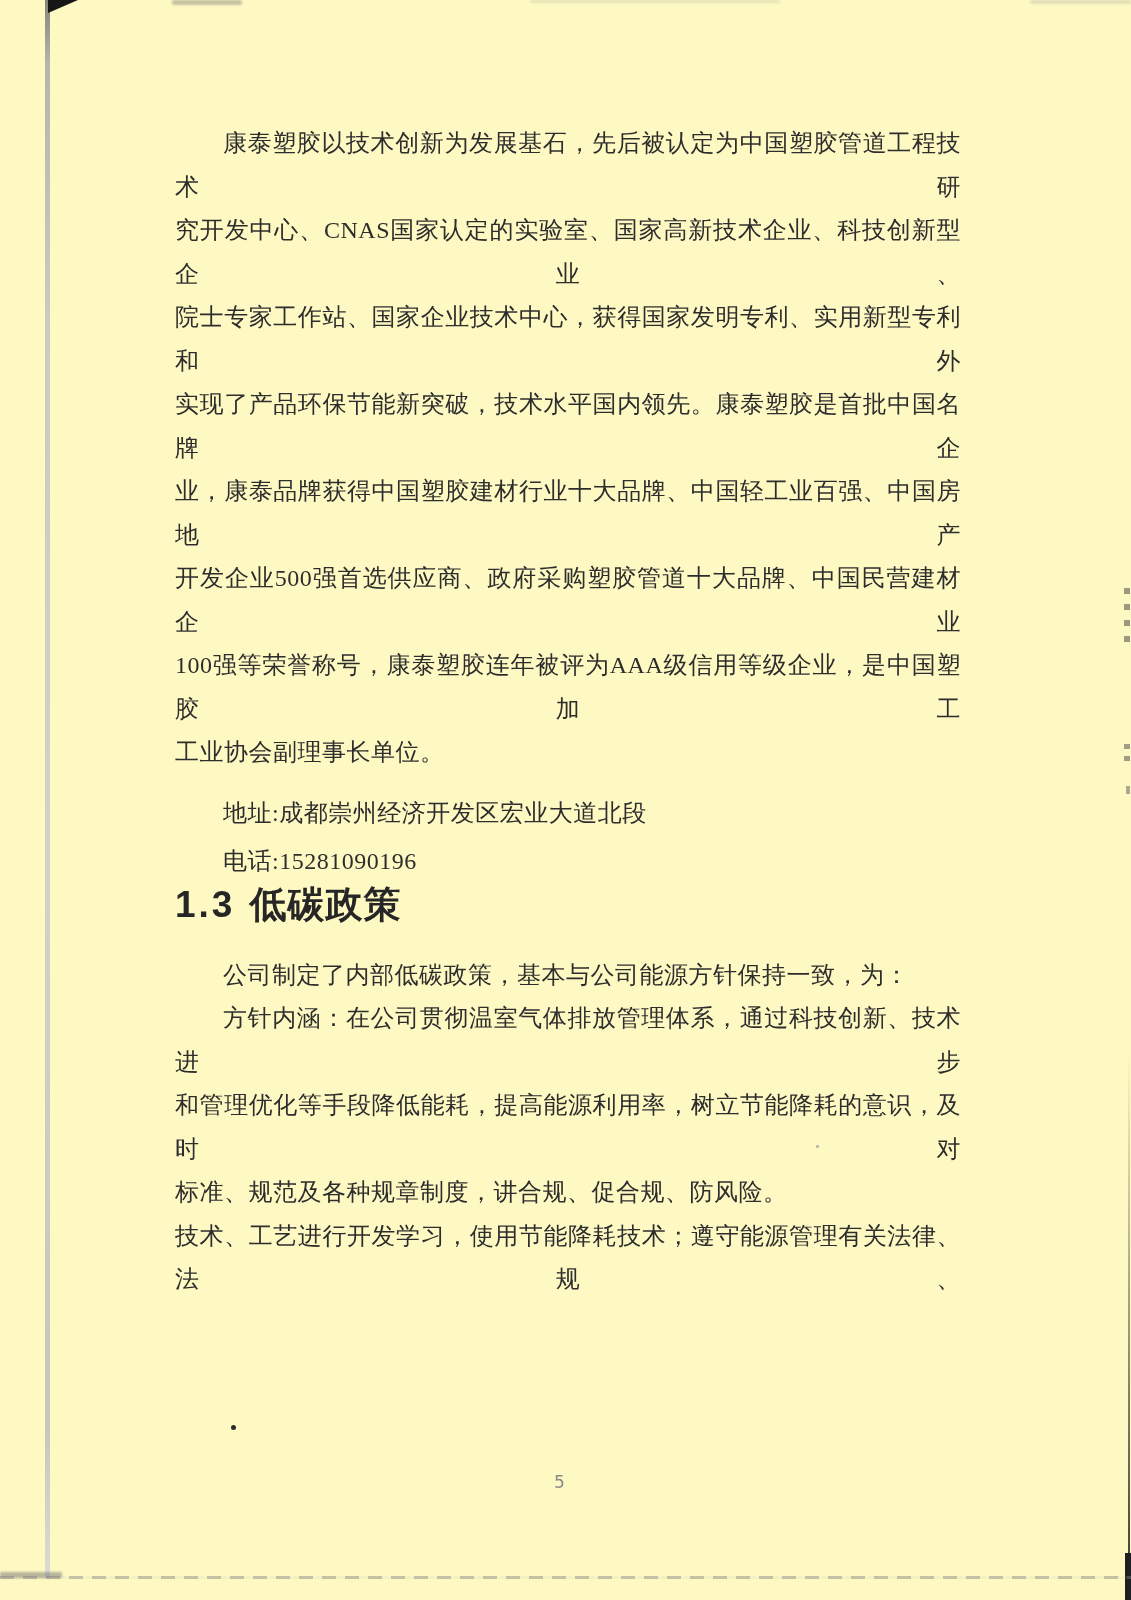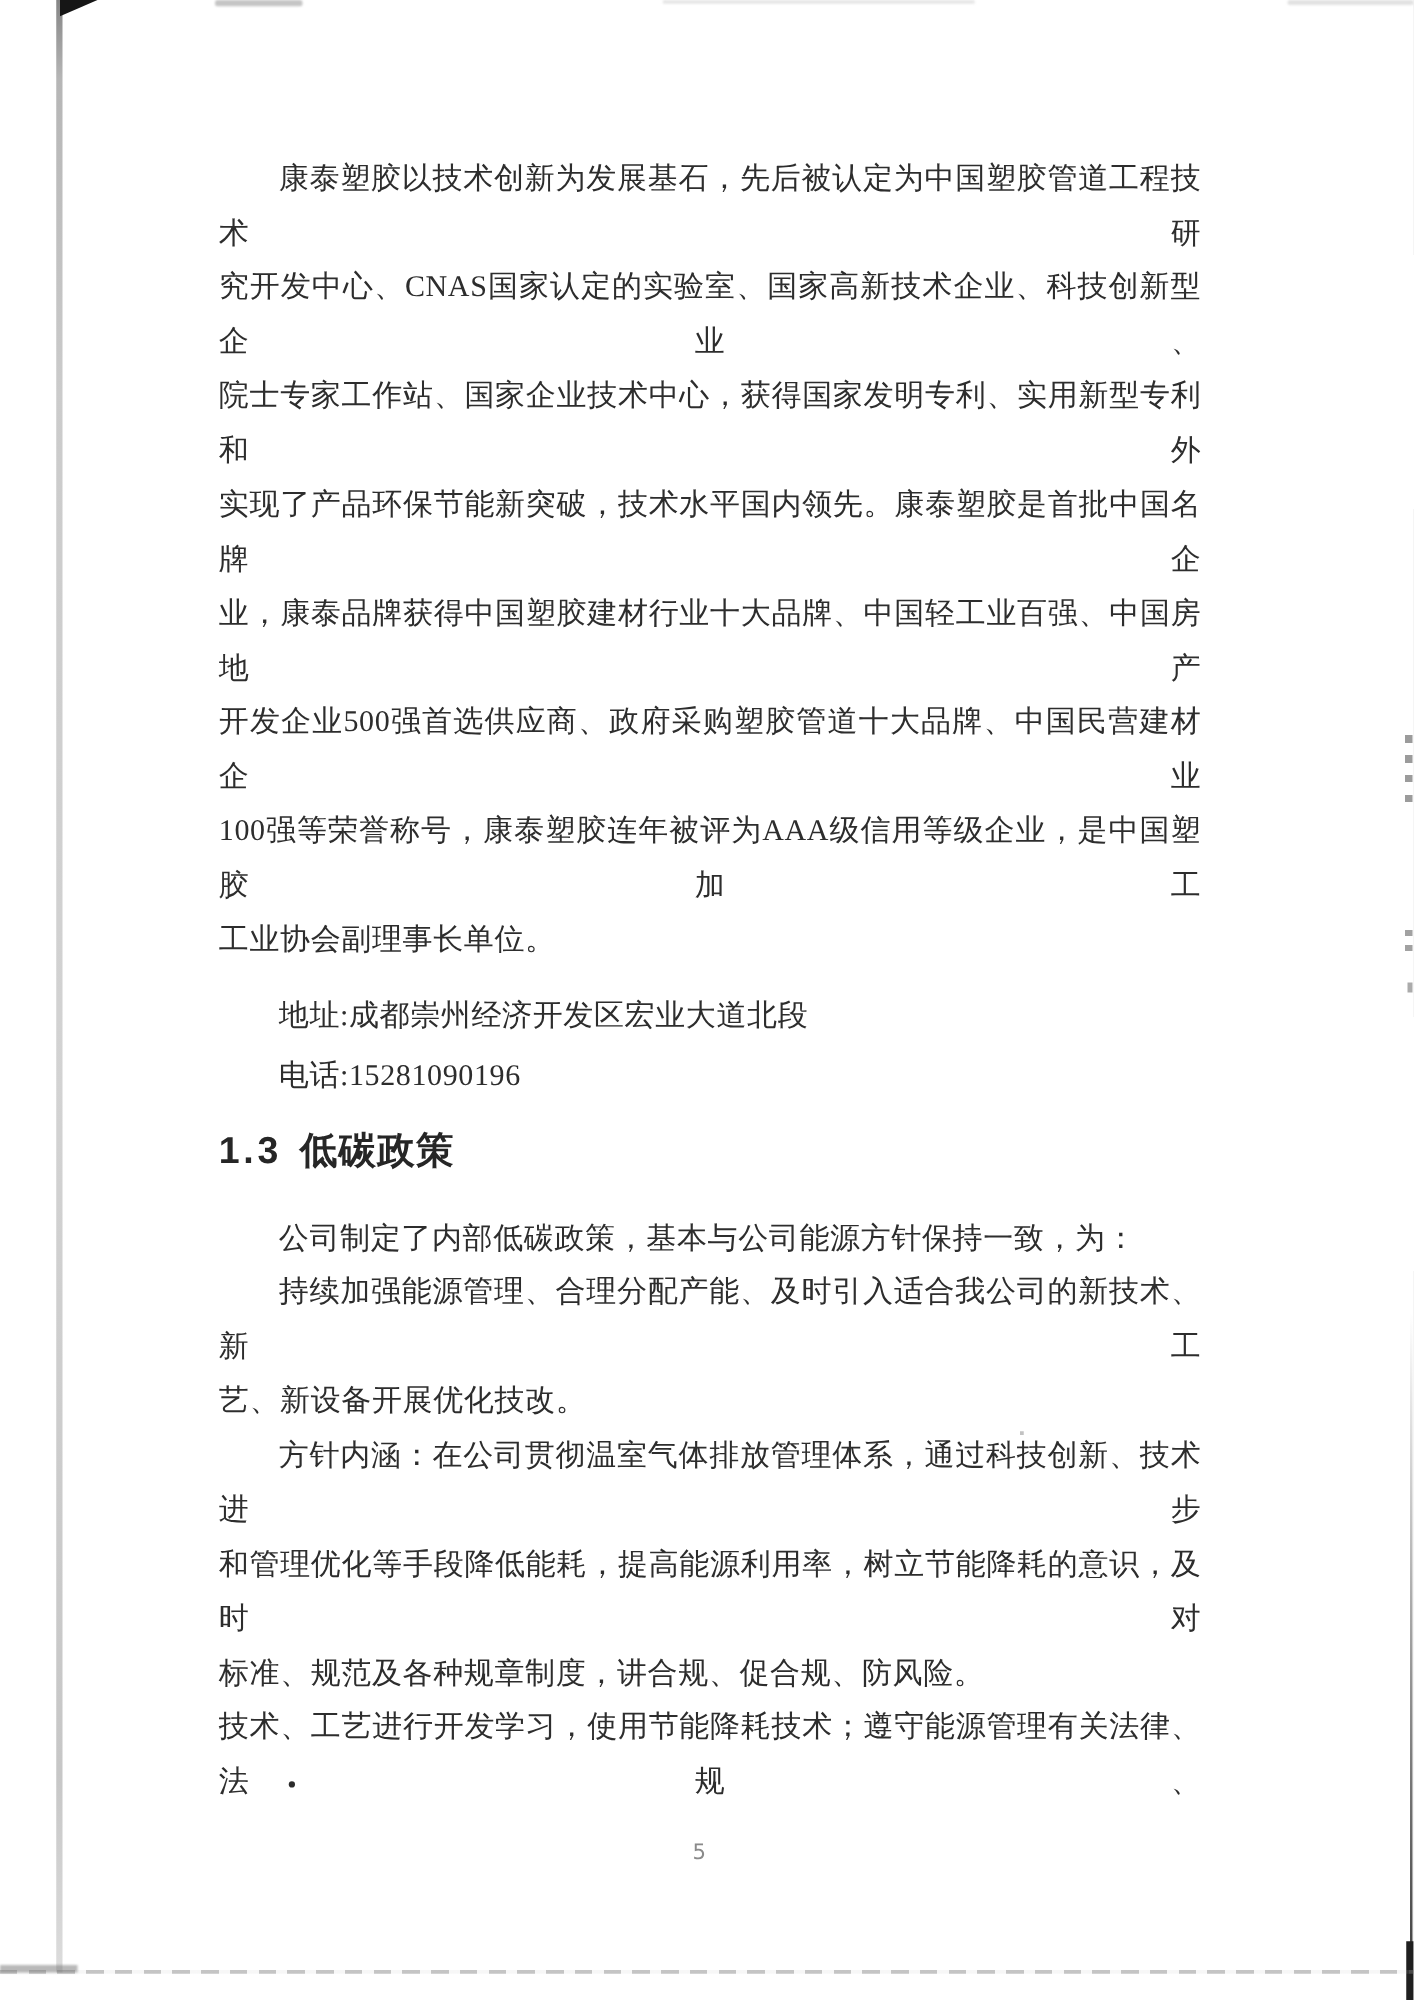--- a/index.html
+++ b/index.html
@@ -1,19 +1,19 @@
 <!DOCTYPE html>
 <html lang="zh"><head>
 <meta charset="utf-8">
 <style>
   html,body{margin:0;padding:0;background:#e8e8e8;}
   .page{
     position:relative;
     width:1131px;height:1600px;
-    background:#ffffff;
+    background:#fef9c3;
     overflow:hidden;
     font-family:"Liberation Serif","DejaVu Serif",serif;
     color:#2d2d2d;
   }
   
   .edge-left{
     position:absolute;left:45px;top:0;width:5px;height:1578px;
     background:linear-gradient(#6f6f6f 0%,#a9a9a9 4%,#c2c2c2 20%,#cbcbcb 55%,#bdbdbd 90%,#d6d6d6 100%);
     opacity:.85;
   }
@@ -51,23 +51,23 @@
     position:absolute;left:175px;top:122px;width:786px;
     font-size:24px;line-height:43.5px;
     letter-spacing:.5px;
   }
   .ln{min-height:43.5px;}
   .jl{text-align:justify;text-align-last:justify;text-justify:inter-character;}
   .ind{text-indent:2em;}
   .contact{margin-top:14px;line-height:48px;}
   .contact .ln{min-height:48px;padding-left:2em;}
   .sec-heading{
-    margin-top:16px;height:40px;line-height:40px;
+    height:40px;line-height:40px;
     font-family:"Liberation Sans","DejaVu Sans",sans-serif;
-    font-weight:700;font-size:30px;letter-spacing:1px;color:#262626;
+    font-weight:700;font-size:37px;letter-spacing:1px;color:#262626;
   }
   .sec-heading .num{margin-right:14px;letter-spacing:3px;}
   .policy-1{margin-top:29px;}
   .policy-3{margin-top:0;}
   .page-num{
     position:absolute;left:0;top:1472px;width:1120px;
     text-align:center;font-family:"DejaVu Sans","Liberation Sans",sans-serif;
     font-size:17px;color:#8a8a8a;letter-spacing:1px;
   }
 </style>
@@ -110,24 +110,20 @@
     </div>
 
     <div class="sec-heading">
       <span class="num">1.3</span><span>低碳政策</span>
     </div>
 
     <div class="policy-1">
       <div class="ln ind">公司制定了内部低碳政策，基本与公司能源方针保持一致，为：</div>
     </div>
 
-    <div>
-      <div class="ln jl ind">持续加强能源管理、合理分配产能、及时引入适合我公司的新技术、新工</div>
-      <div class="ln">艺、新设备开展优化技改。</div>
-    </div>
 
     <div class="policy-3">
       <div class="ln jl ind">方针内涵：在公司贯彻温室气体排放管理体系，通过科技创新、技术进步</div>
       <div class="ln jl">和管理优化等手段降低能耗，提高能源利用率，树立节能降耗的意识，及时对</div>
       <div class="ln">标准、规范及各种规章制度，讲合规、促合规、防风险。</div>
       <div class="ln jl">技术、工艺进行开发学习，使用节能降耗技术；遵守能源管理有关法律、法规、</div>
     </div>
 
   </div>
 

